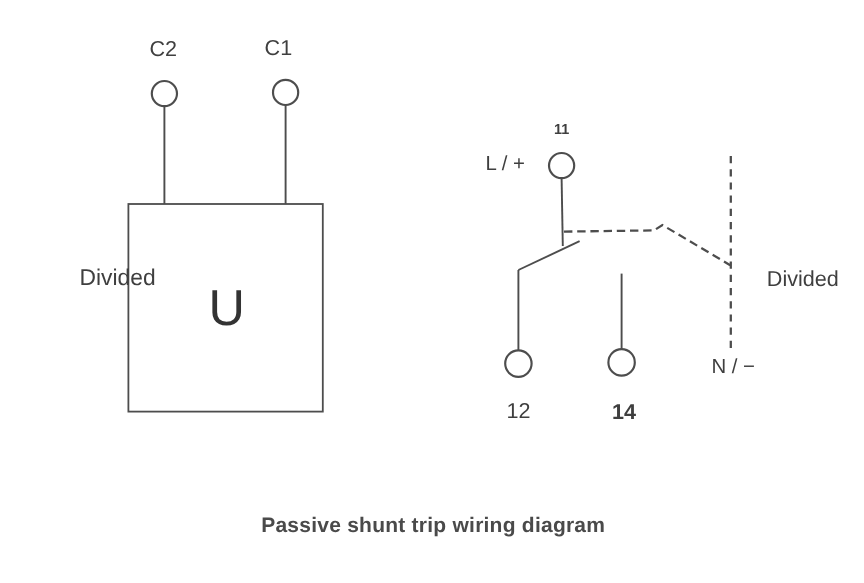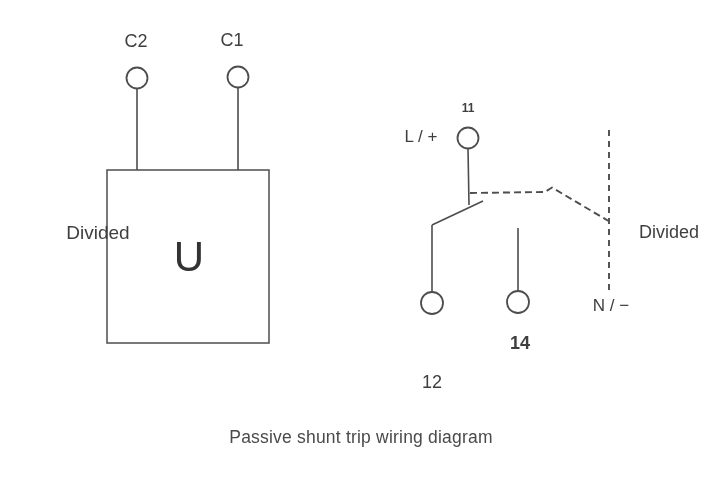--- a/index.html
+++ b/index.html
@@ -18,28 +18,28 @@
     font-size:18px;
     white-space:nowrap;
     line-height:1;
   }
   #l-c2      { left:136px; top:41px;  }
   #l-c1      { left:232px; top:40px;  }
   #l-divided { left:52px;  top:232px; font-size:19px;margin-left:46px; }
   #l-u       { left:189px; top:257px; font-size:42px; color:#333333; }
   #l-11      { left:468px; top:108px; font-size:12px;font-weight:bold; }
   #l-lplus   { left:421px; top:136px; font-size:17px; }
-  #l-12      { left:432px; top:342px;margin-top:40px; }
+  #l-12      { left:432px; top:342px; }
   #l-14      { left:520px; top:343px;font-weight:bold; }
   #l-assist  { left:669px; top:232px; }
   #l-nminus  { left:611px; top:305px; font-size:17px; }
   #title {
     left:361px; top:438px;
     font-size:17.5px;
-    font-weight:normal;
+    font-weight:bold;
     color:#4a4a4a;
     letter-spacing:0.2px;
   }
 </style>
 </head>
 <body>
 
 <div class="stage">
 
   <svg class="wires" width="720" height="486" viewBox="0 0 720 486" fill="none" stroke="#4d4d4d" stroke-width="1.6">

